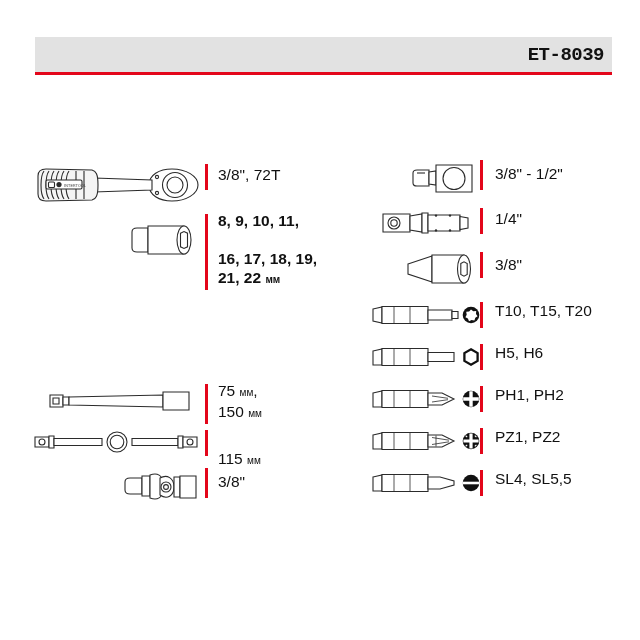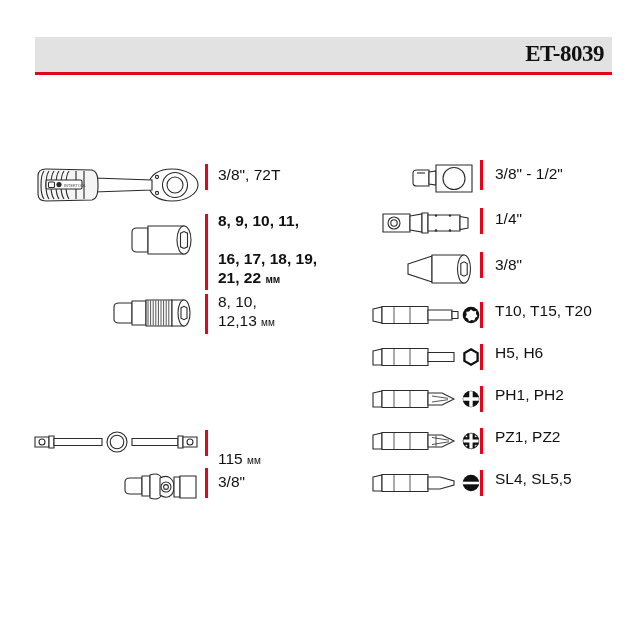--- a/index.html
+++ b/index.html
@@ -23,25 +23,25 @@
     top: 37px;
     width: 577px;
     height: 35px;
     background: #e2e2e2;
   }
   #header-title {
     position: absolute;
     right: 8px;
     top: 50%;
     transform: translateY(-52%);
-    font-size: 23px;
+    font-size: 19px;
     font-weight: bold;
     letter-spacing: -0.5px;
     color: #111111;
-    font-family: Liberation Serif, serif;
+    font-family: Liberation Mono, monospace;
     white-space: nowrap;
   }
   #header-rule {
     position: absolute;
     left: 35px;
     top: 72px;
     width: 577px;
     height: 3px;
     background: #e3061a;
   }
@@ -151,41 +151,37 @@
             <path d="M26 6 L62 6 L62 34 L26 34 Z"></path>
             <ellipse cx="62" cy="20" rx="7" ry="14"></ellipse>
             <path d="M58.5 13.2 L62 11.6 L65.5 13.2 L65.5 26.8 L62 28.4 L58.5 26.8 Z"></path>
           </g>
         </svg>
       </div>
       <div class="divider" style="height:76px;"></div>
       <div class="label" style="top:-1px;font-weight:bold;"><span>8, 9, 10, 11,</span><br><br><span>16, 17, 18, 19,</span><br><span>21, 22 <span class="unit">мм</span></span></div>
     </div>
 
-    <div class="row" style="top:142px;height:40px;">
-      <div class="fig" style="width:92px;top:4px;height:34px;">
-        <svg width="92" height="34" viewBox="0 0 92 34">
-          <g fill="#ffffff" stroke="#2b2b2b" stroke-width="1.1">
-            <path d="M4 11 C4 8 6 7 9 7 L22 7 L22 27 L9 27 C6 27 4 26 4 23 Z"></path>
-            <path d="M22 5 L36 5 L36 29 L22 29 Z"></path>
-            <path d="M36 4 L62 4 L62 30 L36 30 Z"></path>
-            <path d="M62 4 L74 4 L74 30 L62 30 Z"></path>
-            <ellipse cx="74" cy="17" rx="6" ry="13"></ellipse>
-            <path d="M71 11.8 L74 10.3 L77 11.8 L77 22.2 L74 23.7 L71 22.2 Z"></path>
-          </g>
-          <g stroke="#2b2b2b" stroke-width="0.8">
-            <path d="M38 4.5 L38 29.5 M40.6 4.5 L40.6 29.5 M43.2 4.5 L43.2 29.5 M45.8 4.5 L45.8 29.5 M48.4 4.5 L48.4 29.5 M51 4.5 L51 29.5 M53.6 4.5 L53.6 29.5 M56.2 4.5 L56.2 29.5 M58.8 4.5 L58.8 29.5"></path>
+
+
+    <div class="row" style="top:232px;height:38px;">
+      <div class="fig" style="width:155px;top:6px;height:26px;">
+        <svg width="155" height="26" viewBox="0 0 155 26">
+          <g fill="#ffffff" stroke="#2b2b2b" stroke-width="1.1">
+            <path d="M3 7 L16 7 L16 19 L3 19 Z"></path>
+            <path d="M16 9 L22 9 L22 17 L16 17 Z"></path>
+            <path d="M22 9 L116 7 L116 19 L22 17 Z"></path>
+            <path d="M116 4 L142 4 L142 22 L116 22 Z"></path>
+            <path d="M6 10 L12 10 L12 16 L6 16 Z"></path>
           </g>
         </svg>
       </div>
       <div class="divider" style="height:40px;"></div>
-      <div class="label" style="top:0px;"><span>8, 10,</span><br><span>12,13 <span class="unit">мм</span></span></div>
-    </div>
-
-
+      <div class="label" style="top:-1px;"><span>75 <span class="unit">мм</span>,</span><br><span>150 <span class="unit">мм</span></span></div>
+    </div>
 
     <div class="row" style="top:278px;height:26px;">
       <div class="fig" style="width:170px;top:3px;height:22px;">
         <svg width="170" height="22" viewBox="0 0 170 22">
           <g fill="#ffffff" stroke="#2b2b2b" stroke-width="1.1">
             <path d="M3 6 L17 6 L17 16 L3 16 Z"></path>
             <path d="M17 5 L22 5 L22 17 L17 17 Z"></path>
             <path d="M22 7.5 L70 7.5 L70 14.5 L22 14.5 Z"></path>
             <circle cx="85" cy="11" r="10"></circle>
             <circle cx="85" cy="11" r="6.8"></circle>

